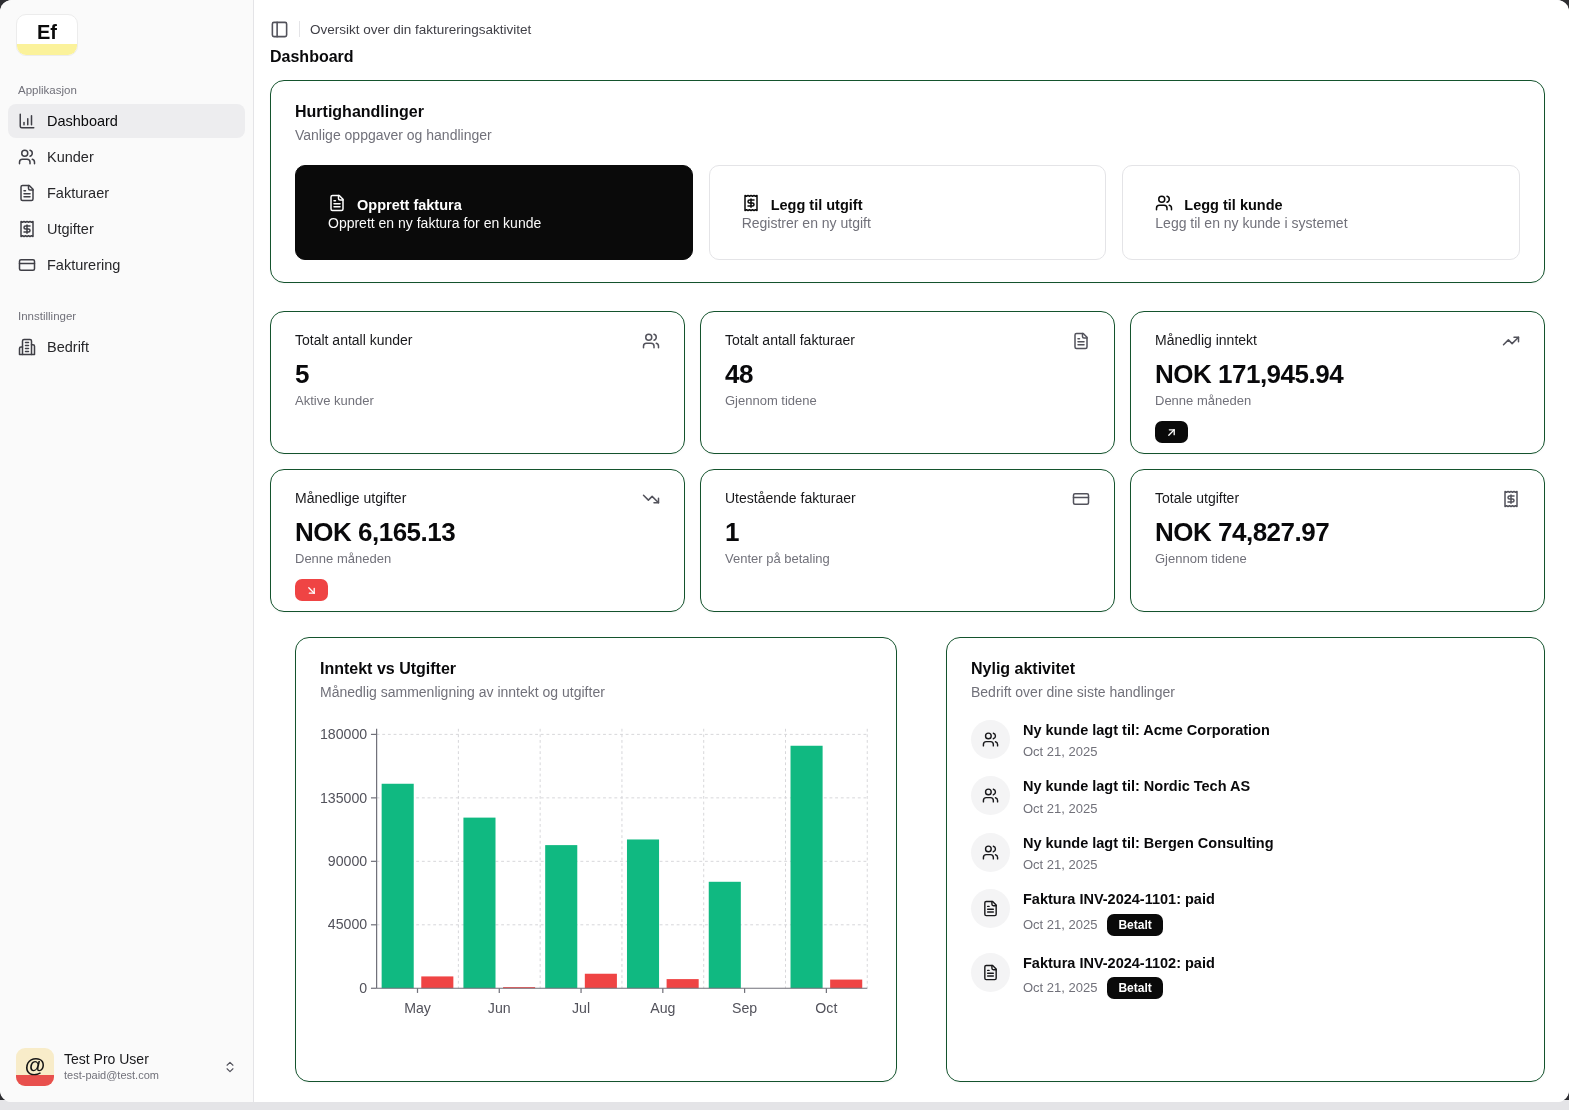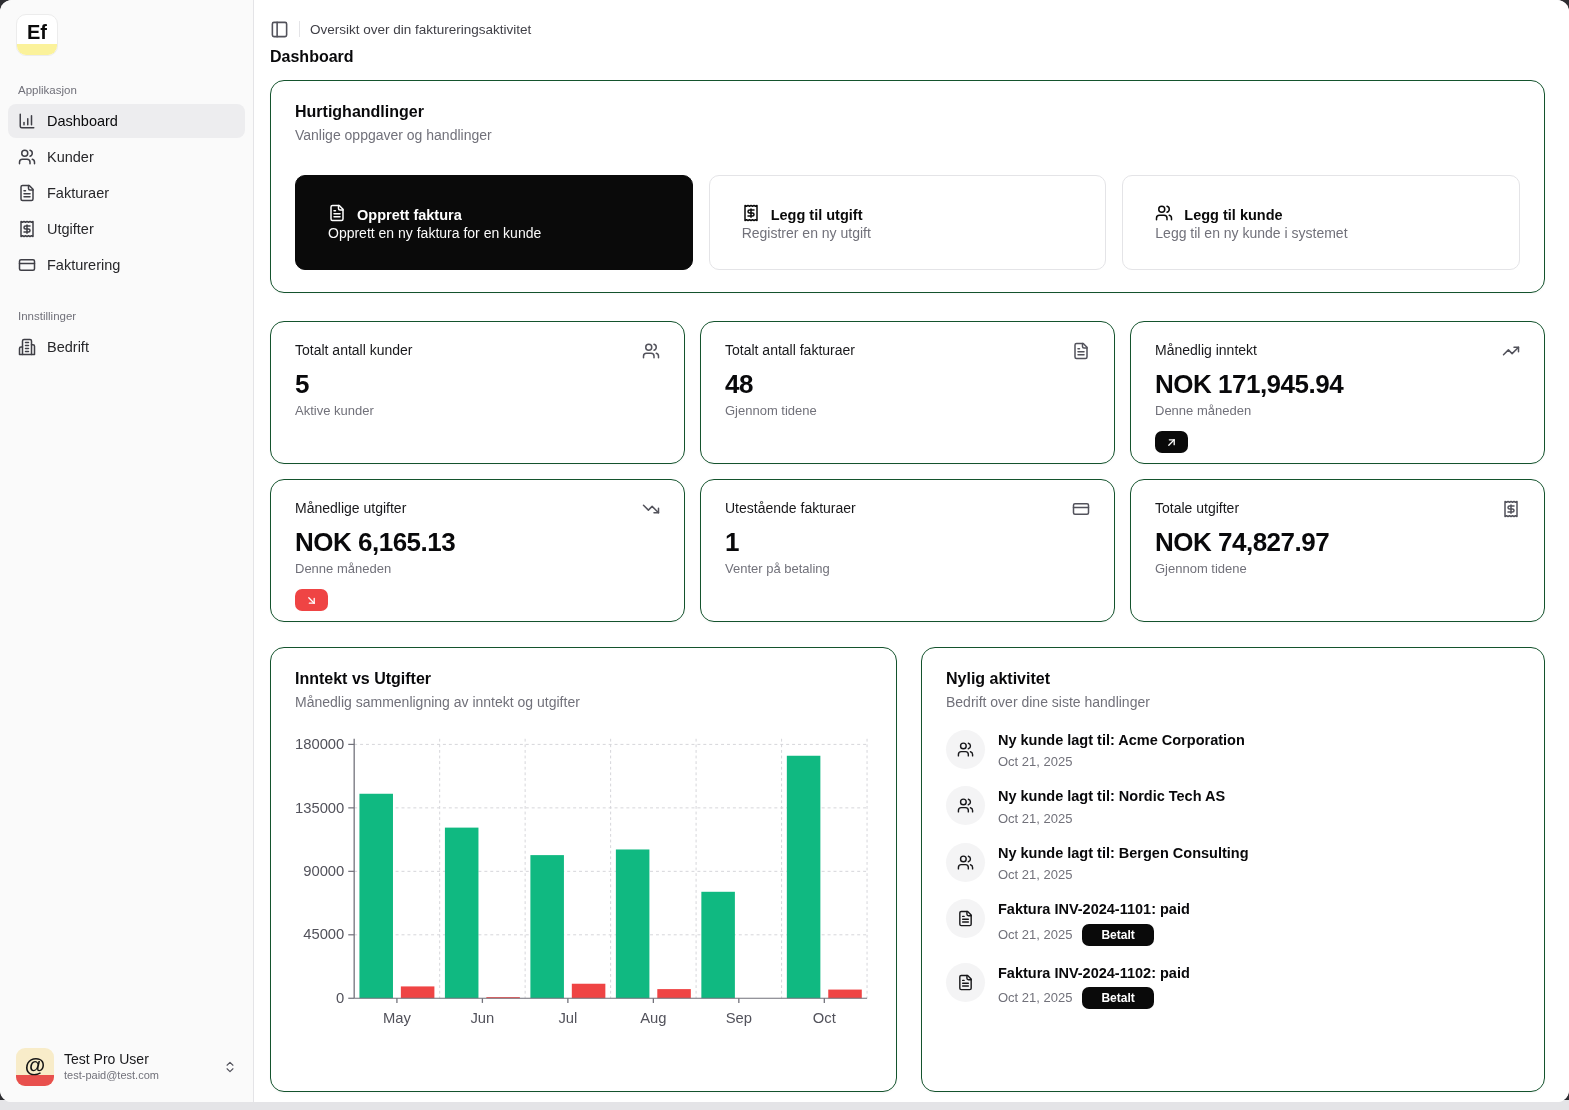--- a/index.html
+++ b/index.html
@@ -18,21 +18,21 @@
     display:flex;
   }
   
   .sidebar {
     width:254px; flex:0 0 254px; background:#fafafa;
     border-right:1px solid #e4e4e7;
     display:flex; flex-direction:column;
     padding:12px 8px 10px 8px;
   }
   .logo-box {
-    width:42px; height:42px; margin:2px 0 28px 8px;
+    width:62px; height:42px; margin:2px 0 28px 8px;
     background:#ffffff; border:1px solid #ececec; border-radius:10px;
     position:relative; overflow:hidden;
     display:flex; align-items:center; justify-content:center;
   }
   .logo-box::after { content:""; position:absolute; left:0; right:0; bottom:0; height:11px; background:#fbf29b; }
   .logo-text { font-size:20px; font-weight:700; color:#0a0a0a; position:relative; z-index:1; margin-bottom:6px; }
   .nav-section-label { font-size:11.5px; color:#71717a; margin:0 0 8px 10px; }
   .nav-gap { height:26px; }
   .nav-item {
     display:flex; align-items:center; gap:11px;
@@ -67,21 +67,21 @@
     box-shadow:0 1px 2px rgba(0,0,0,.03);
   }
   
   .qa-card { margin-top:14px; padding:22px 24px; }
   .qa-title { font-size:16px; font-weight:700; color:#09090b; }
   .qa-sub { font-size:14px; color:#71717a; margin-top:6px; }
   .qa-grid { display:grid; grid-template-columns:1fr 1fr 1fr; gap:16px; margin-top:22px; }
   .qa-btn {
     border-radius:10px; padding:8px 32px; height:95px; cursor:pointer;
     display:flex; flex-direction:column; justify-content:center; 
-    border:1px solid #e4e4e7; background:#fff; text-align:left;margin-top:10px;
+    border:1px solid #e4e4e7; background:#fff; text-align:left;
   }
   .qa-btn .qa-head { display:flex; align-items:center; gap:11px; font-size:14.5px; font-weight:700; color:#0a0a0a; }
   .qa-btn .qa-desc { font-size:14px; color:#71717a; }
   .qa-btn.dark { background:#0a0a0a; border-color:#0a0a0a; }
   .qa-btn.dark .qa-head { color:#fff; }
   .qa-btn.dark .qa-desc { color:#fafafa; }
   
   .stats-grid { display:grid; grid-template-columns:1fr 1fr 1fr; gap:15px; margin-top:28px; }
   .stat-card { padding:20px 24px; height:143px; position:relative; }
   .stat-head { display:flex; align-items:flex-start; justify-content:space-between; }
@@ -90,40 +90,40 @@
   .stat-value { font-size:26px; font-weight:700; letter-spacing:-0.5px; color:#09090b; margin-top:9px; }
   .stat-sub { font-size:13px; color:#71717a; margin-top:3px; }
   .stat-badge {
     margin-top:13px; width:33px; height:22px; border-radius:7px;
     display:inline-flex; align-items:center; justify-content:center; color:#fff;
   }
   .stat-badge.up { background:#0a0a0a; }
   .stat-badge.down { background:#ef4444; }
   
   .bottom-grid { display:grid; grid-template-columns:631fr 628fr; gap:24px; margin-top:25px; }
-  .panel-card { padding:22px 24px; height:445px; }
+  .panel-card { padding:22px 24px; height:445px;margin-left:25px; }
   .panel-title { font-size:16px; font-weight:700; color:#09090b; }
   .panel-sub { font-size:14px; color:#71717a; margin-top:6px; }
   .chart-wrap { margin-top:12px; }
   svg.chart { width:100%; height:308px; display:block; }
   svg.chart .grid { stroke:#d4d4d8; stroke-width:1; stroke-dasharray:3 3; }
   svg.chart .axis { stroke:#71717a; stroke-width:1.3; fill:none; }
   svg.chart .ylab { font-size:15px; fill:#52525b; text-anchor:end; font-family:"Liberation Sans",sans-serif; }
   svg.chart .xlab { font-size:15px; fill:#52525b; text-anchor:middle; font-family:"Liberation Sans",sans-serif; }
   
   .activity-list { margin-top:20px; display:flex; flex-direction:column; gap:17px; }
   .act-item { display:flex; align-items:flex-start; gap:13px; }
   .act-icon {
     width:39px; height:39px; border-radius:50%; background:#f4f4f5;
     display:flex; align-items:center; justify-content:center; color:#18181b; flex:0 0 39px;
   }
   .act-title { font-size:14.5px; font-weight:700; color:#09090b; line-height:1.2; margin-top:2px; }
   .act-meta { display:flex; align-items:center; gap:10px; margin-top:5px; }
   .act-date { font-size:13px; color:#71717a; }
-  .act-badge { background:#0a0a0a; color:#fff; font-size:12px; font-weight:700; padding:4px 19px; border-radius:7px; }
+  .act-badge { background:#0a0a0a; color:#fff; font-size:12px; font-weight:700; padding:4px 11px; border-radius:7px; }
 </style>
 </head>
 <body>
 
 <div class="bottom-strip"></div>
 
 <div class="window">
 
   <aside class="sidebar">
     <div class="logo-box">

